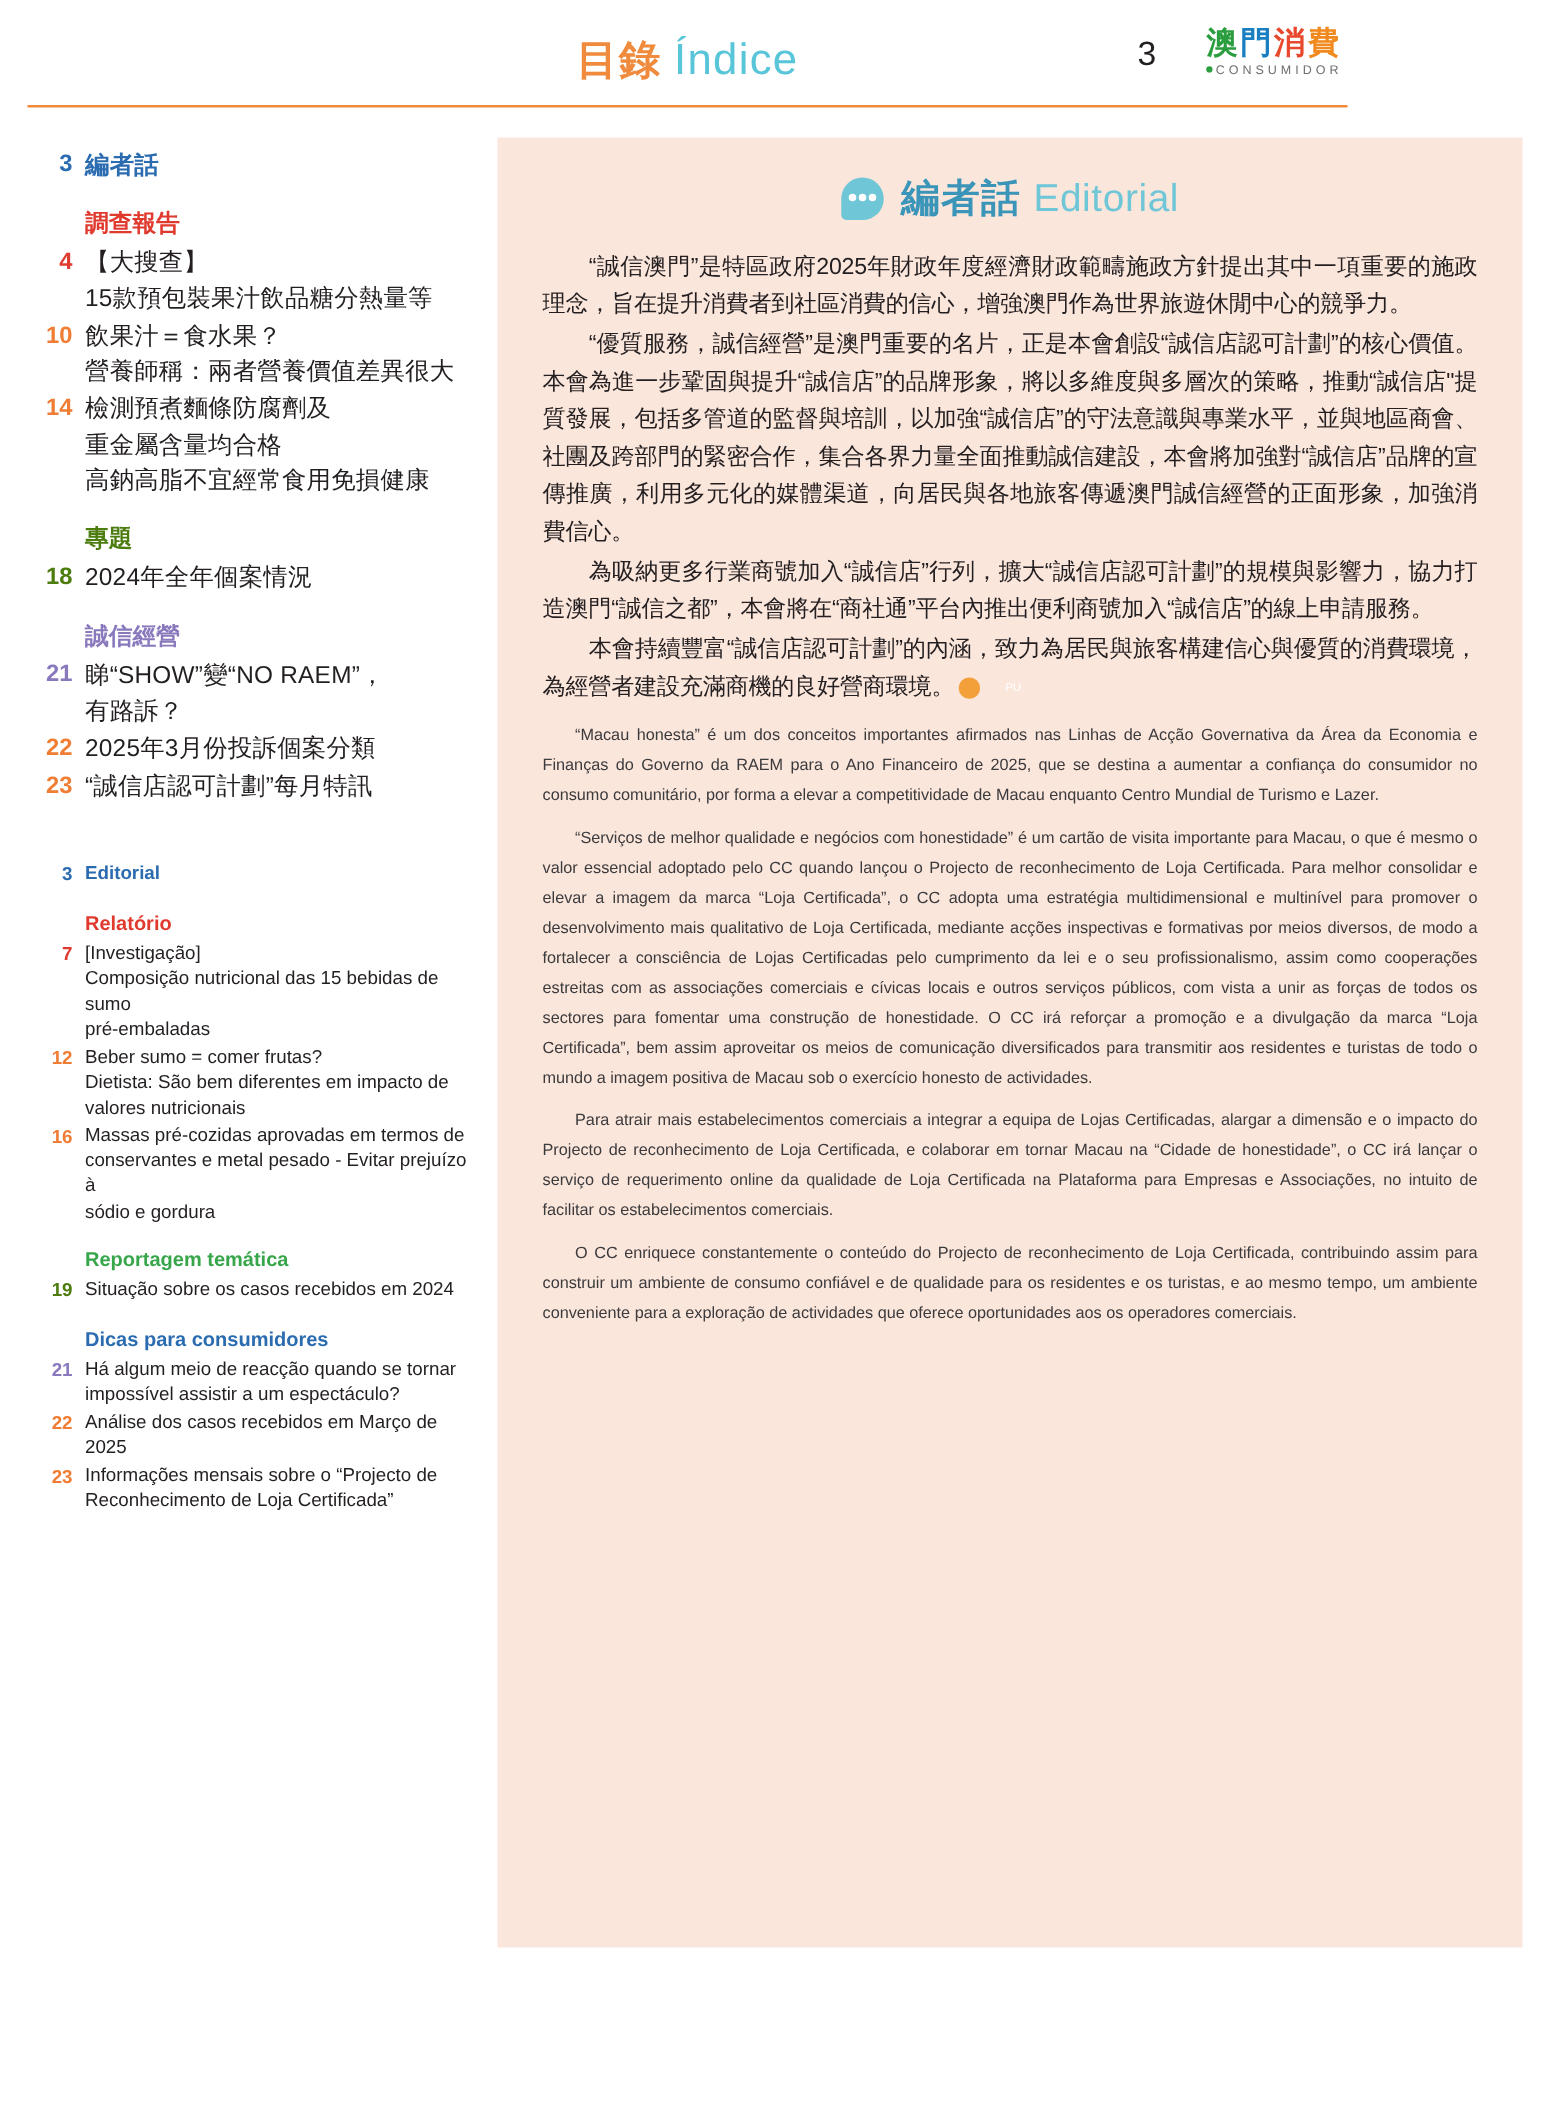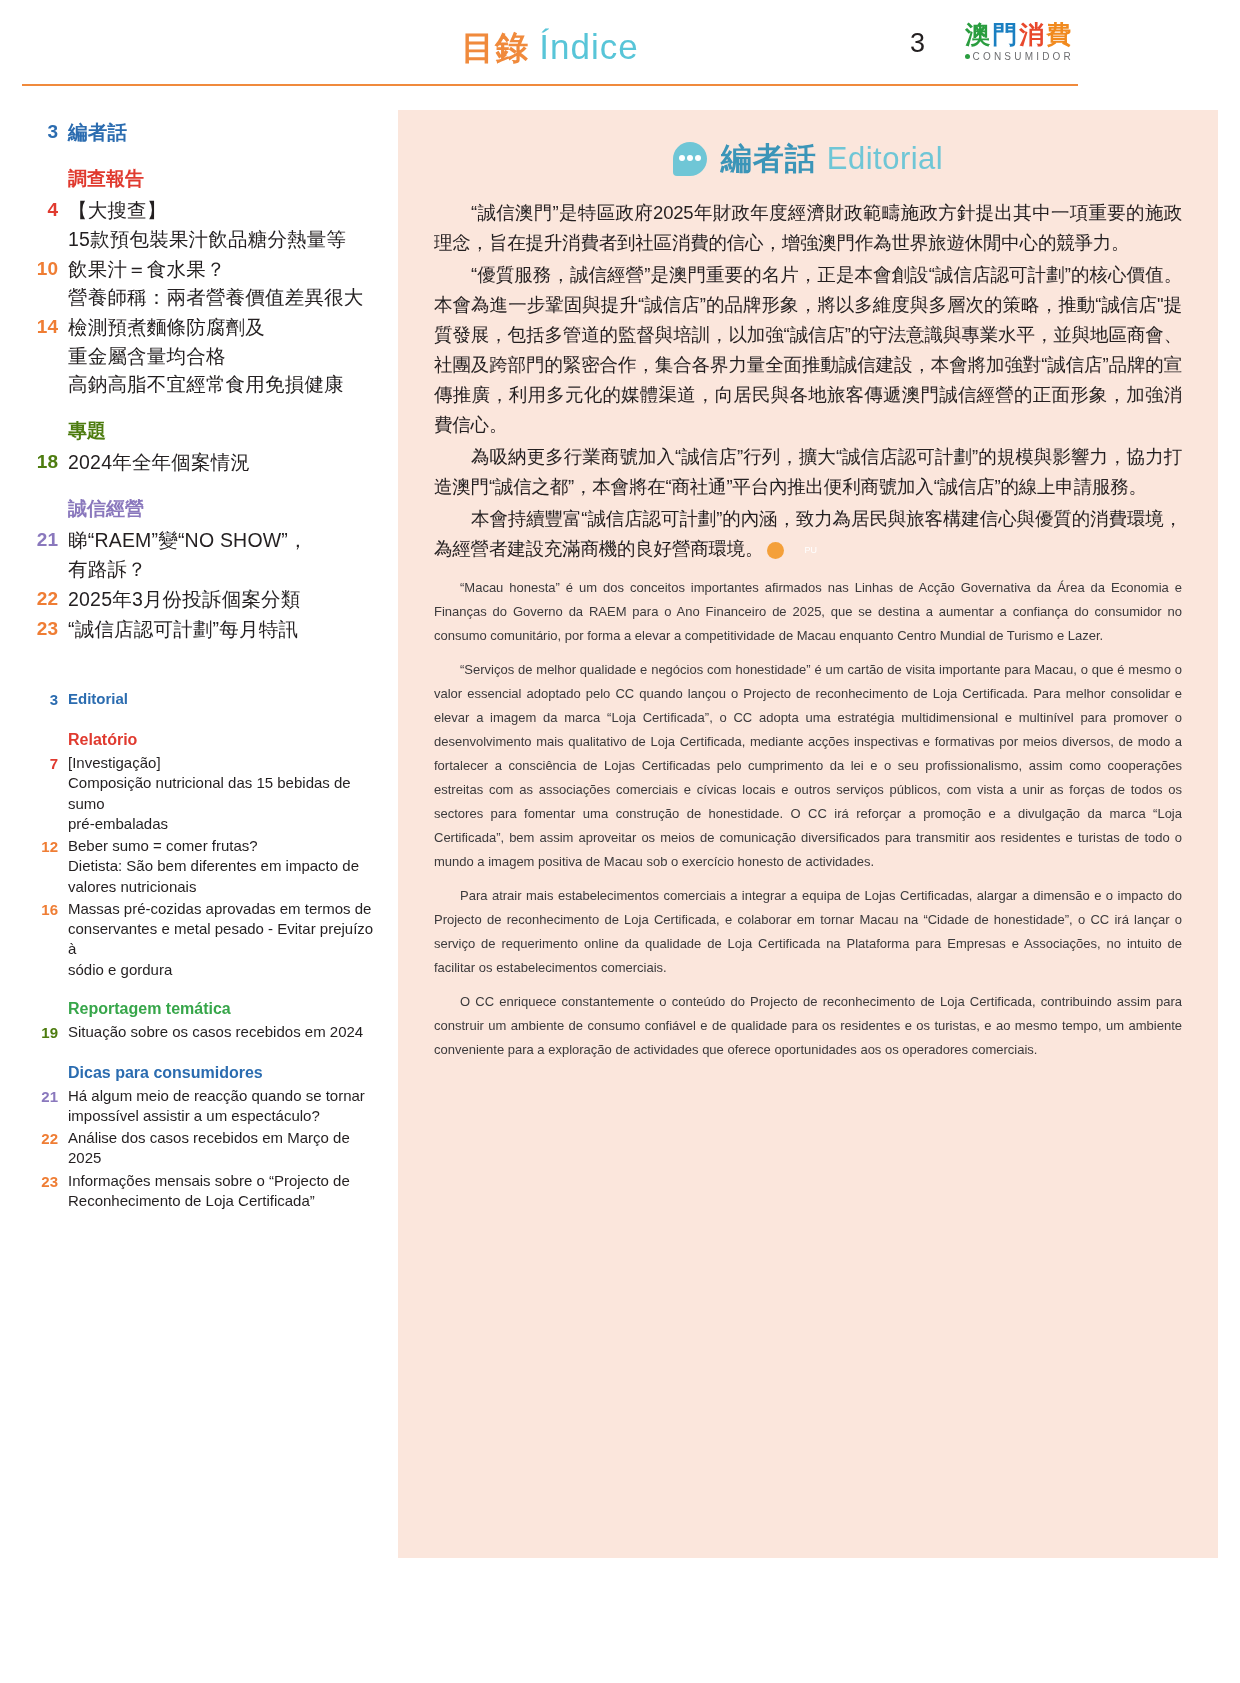--- a/index.html
+++ b/index.html
@@ -266,21 +266,21 @@
       <div class="toc-row">
         <div class="toc-num c-teal">18</div>
         <div class="toc-text c-dark">
           <div>2024年全年個案情況</div>
         </div>
       </div>
       <div class="toc-section c-purple">誠信經營</div>
       <div class="toc-row">
         <div class="toc-num c-purple">21</div>
         <div class="toc-text c-dark">
-          <div>睇“RAEM”變“NO SHOW”，</div>
+          <div>睇“SHOW”變“NO RAEM”，</div>
           <div>有路訴？</div>
         </div>
       </div>
       <div class="toc-row">
         <div class="toc-num c-orange">22</div>
         <div class="toc-text c-dark">
           <div>2025年3月份投訴個案分類</div>
         </div>
       </div>
       <div class="toc-row">

